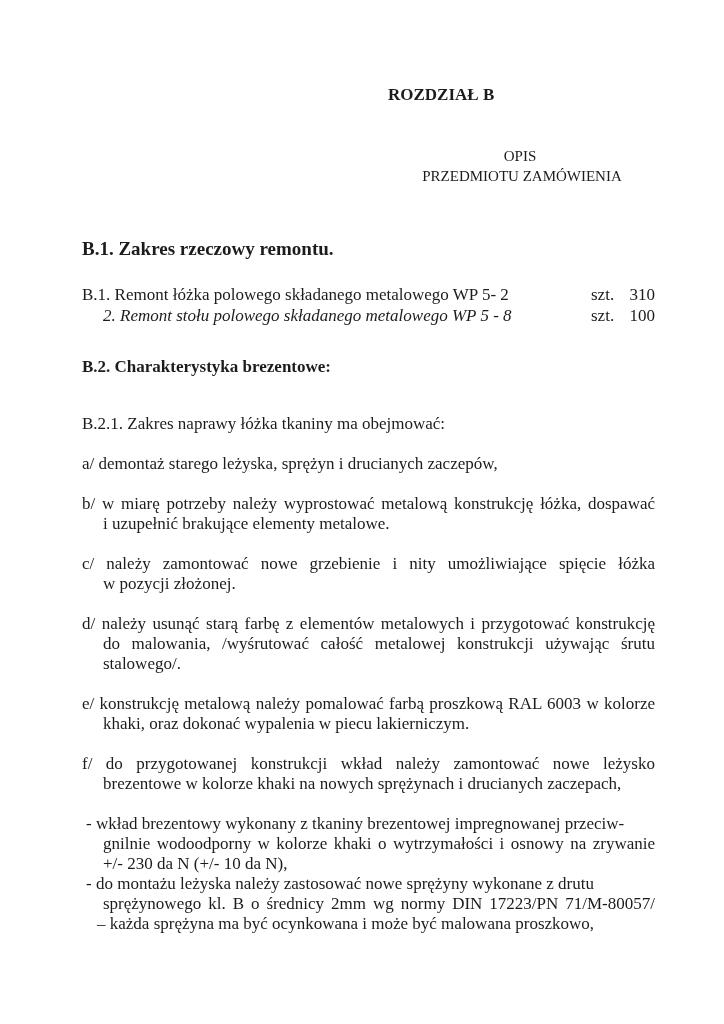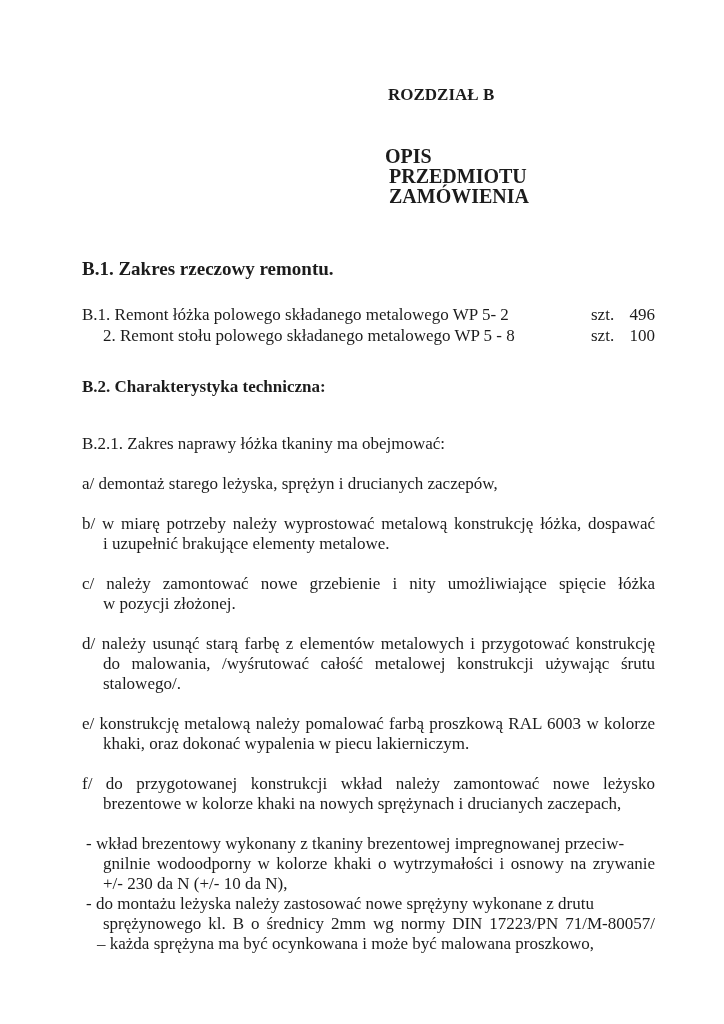--- a/index.html
+++ b/index.html
@@ -17,31 +17,32 @@
   }
   .chapter-title {
     font-weight: bold;
     font-size: 17px;
     line-height: 22px;
     margin-left: 306px;
   }
   .subtitle {
     margin-top: 40px;
     margin-left: 303px;
-    font-weight: bold;
-    font-size: 20px;
+    font-weight: normal;
+    font-size: 15px;
     line-height: 20px;
+    text-align: center;
   }
   .subtitle .l2 { padding-left: 4px; }
   .h-b1 { margin-top: 52px; font-weight: bold; font-size: 19px; line-height: 22px; }
   .h-b2 { margin-top: 30px; font-weight: bold; font-size: 17px; line-height: 22px; }
   .items { margin-top: 24px; line-height: 21px; }
   .item  { display: flex; }
   .item .label { flex: 1 1 auto; }
-  .item .label.ind { padding-left: 21px; }
+  .item .label.ind { padding-left: 21px; font-style: italic; }
   .item .unit { flex: 0 0 38px; }
   .item .qty  { flex: 0 0 26px; text-align: right; }
   .intro { margin-top: 36px; line-height: 20px; }
   .point { margin-top: 20px; padding-left: 21px; line-height: 20px; }
   .point .ln.first { text-indent: -21px; }
   .j { text-align: justify; text-align-last: justify; }
   .dash-block { margin-top: 20px; padding-left: 21px; line-height: 20px; }
   .dash-block .ln.hang { text-indent: -17px; }
   .dash-block .ln.outd { text-indent: -6px; font-family: Liberation Serif, serif; }
 </style>
@@ -56,30 +57,30 @@
     <div class="l1">OPIS</div>
     <div class="l2">PRZEDMIOTU ZAMÓWIENIA</div>
   </div>
 
   <div class="h-b1">B.1. Zakres rzeczowy remontu.</div>
 
   <div class="items">
     <div class="item">
       <span class="label">B.1. Remont łóżka polowego składanego metalowego WP 5- 2</span>
       <span class="unit">szt.</span>
-      <span class="qty">496</span>
+      <span class="qty">310</span>
     </div>
     <div class="item">
       <span class="label ind">2. Remont stołu polowego składanego metalowego WP 5 - 8</span>
       <span class="unit">szt.</span>
       <span class="qty">100</span>
     </div>
   </div>
 
-  <div class="h-b2">B.2. Charakterystyka techniczna:</div>
+  <div class="h-b2">B.2. Charakterystyka brezentowe:</div>
 
   <div class="intro">B.2.1. Zakres naprawy łóżka tkaniny ma obejmować:</div>
 
   <div class="point">
     <div class="ln first">a/  demontaż starego leżyska, sprężyn i drucianych zaczepów,</div>
   </div>
 
   <div class="point">
     <div class="ln first j">b/ w miarę potrzeby należy wyprostować metalową konstrukcję łóżka, dospawać</div>
     <div class="ln">i uzupełnić brakujące elementy metalowe.</div>

